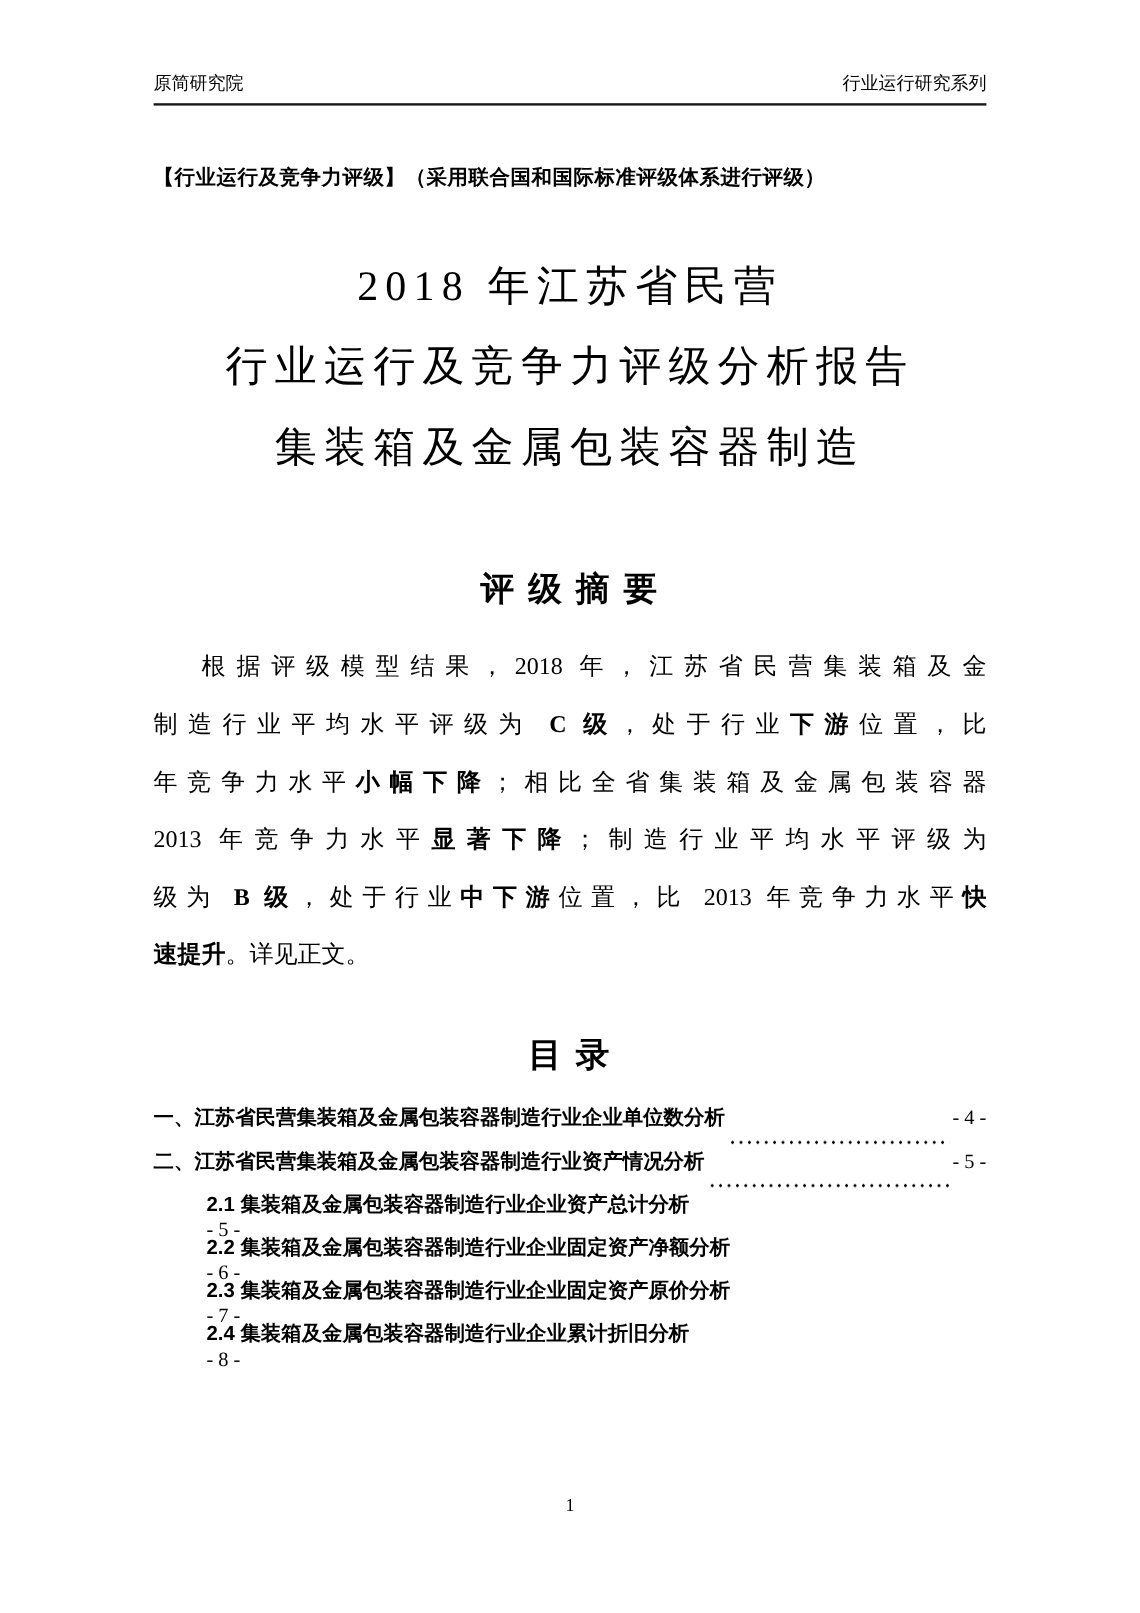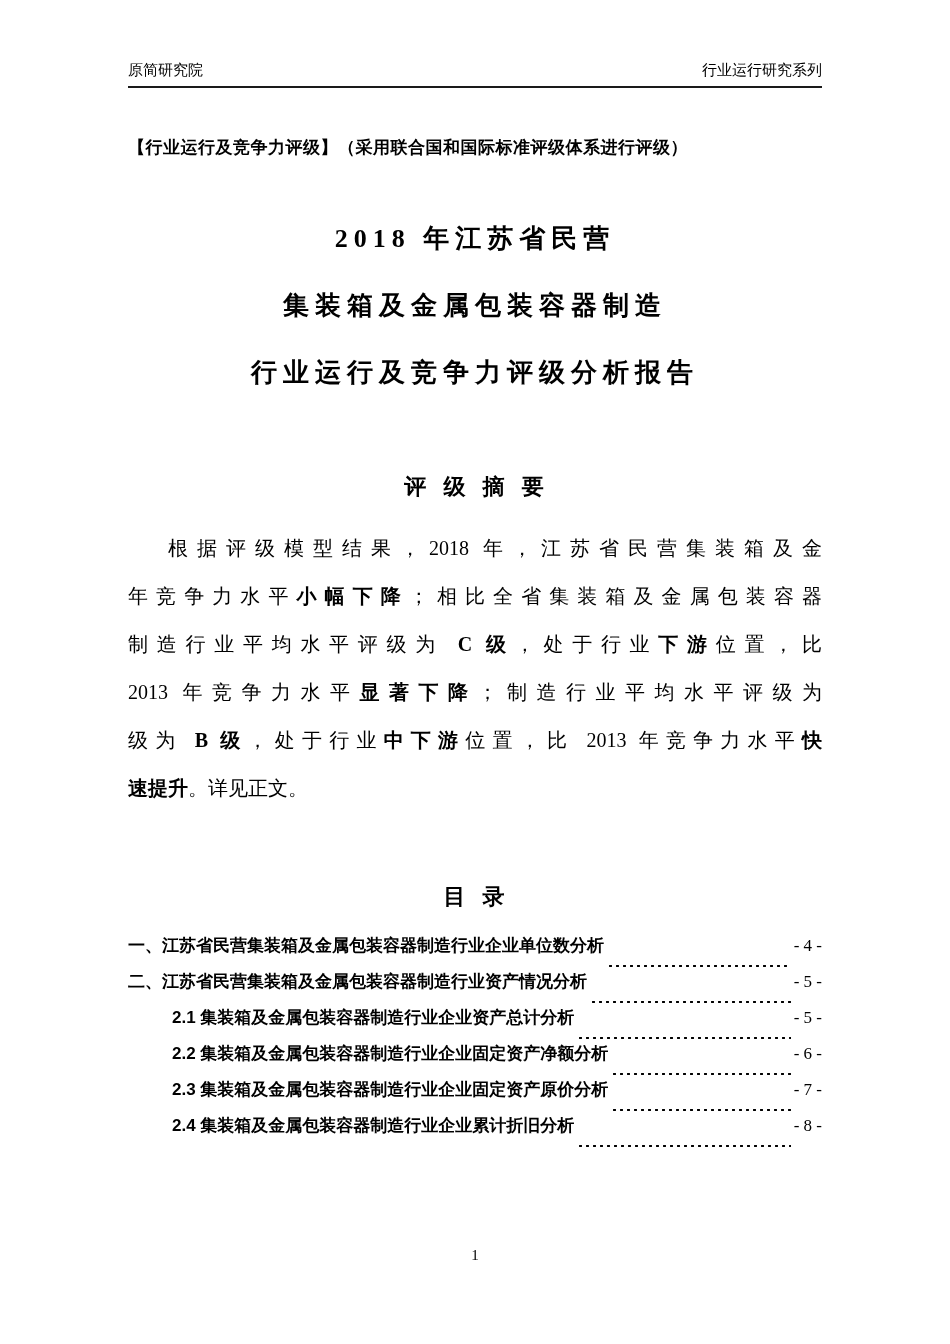--- a/index.html
+++ b/index.html
@@ -38,32 +38,32 @@
     margin-top: 48px;
     font-family: "Liberation Sans", "DejaVu Sans", sans-serif;
     font-weight: bold;
     font-size: 17px;
     letter-spacing: 0.5px;
   }
   
   .doc-title {
     margin-top: 46px;
     text-align: center;
-    font-weight: bold;
-    font-size: 26px;
+    font-weight: normal;
+    font-size: 35px;
     line-height: 67px;
     letter-spacing: 6px;
     font-family: "Liberation Serif", "DejaVu Serif", serif;
   }
   
   .section-heading {
     text-align: center;
-    font-family: Liberation Mono, monospace;
+    font-family: Liberation Sans, sans-serif;
     font-weight: bold;
-    font-size: 22px;
+    font-size: 28px;
     letter-spacing: 2px;
   }
   .summary-heading { margin-top: 66px; }
   
   .summary-para {
     margin-top: 22px;
     font-size: 20px;
     line-height: 48px;
   }
   .sum-line {
@@ -71,33 +71,33 @@
     text-align-last: justify;
     white-space: normal;
   }
   .sum-line.first { text-indent: 2em; }
   .sum-line.last {
     text-align: left;
     text-align-last: left;
   }
   .sum-line b { font-weight: bold; }
   
-  .toc-heading { margin-top: 70px; }
+  .toc-heading { margin-top: 40px; }
   .toc-list {
     margin-top: 22px;
     font-family: "Liberation Sans", "DejaVu Sans", sans-serif;
     font-weight: bold;
     font-size: 17px;
   }
   .toc-row {
     display: flex;
     align-items: baseline;
     height: 36px;
   }
-  .toc-row.lv2 { padding-left: 44px; }
+  .toc-row.lv2 { padding-left: 44px; flex-direction: column; }
   .toc-label {
     white-space: nowrap;
     flex: 0 0 auto;
   }
   .toc-leader {
     flex: 1 1 auto;
     align-self: flex-end;
     height: 14px;
     margin: 0 3px;
     background-image: radial-gradient(circle, #000 1.1px, transparent 1.4px);
@@ -131,30 +131,30 @@
   <div class="doc-header">
     <span>原简研究院</span>
     <span>行业运行研究系列</span>
   </div>
   <hr class="header-rule">
 
   <div class="tagline">【行业运行及竞争力评级】（采用联合国和国际标准评级体系进行评级）</div>
 
   <div class="doc-title">
     <div>2018 年江苏省民营</div>
+    <div>行业运行及竞争力评级分析报告</div>
     <div>集装箱及金属包装容器制造</div>
-    <div>行业运行及竞争力评级分析报告</div>
   </div>
 
   <div class="section-heading summary-heading">评 级 摘 要</div>
 
   <div class="summary-para" id="summary-para">
       <div class="sum-line first"><span>根据评级模型结果，2018 年，江苏省民营集装箱及金</span></div>
+      <div class="sum-line"><span>制造行业平均水平评级为 </span><b>C 级</b><span>，处于行业</span><b>下游</b><span>位置，比</span></div>
       <div class="sum-line"><span>年竞争力水平</span><b>小幅下降</b><span>；相比全省集装箱及金属包装容器</span></div>
-      <div class="sum-line"><span>制造行业平均水平评级为 </span><b>C 级</b><span>，处于行业</span><b>下游</b><span>位置，比</span></div>
       <div class="sum-line"><span>2013 年竞争力水平</span><b>显著下降</b><span>；制造行业平均水平评级为</span></div>
       <div class="sum-line"><span>级为 </span><b>B 级</b><span>，处于行业</span><b>中下游</b><span>位置，比 2013 年竞争力水平</span><b>快</b></div>
       <div class="sum-line last"><b>速提升</b><span>。详见正文。</span></div>
     </div>
 
   <div class="section-heading toc-heading">目 录</div>
 
   <div class="toc-list" id="toc-list">
       <div class="toc-row">
         <span class="toc-label">一、江苏省民营集装箱及金属包装容器制造行业企业单位数分析</span>

